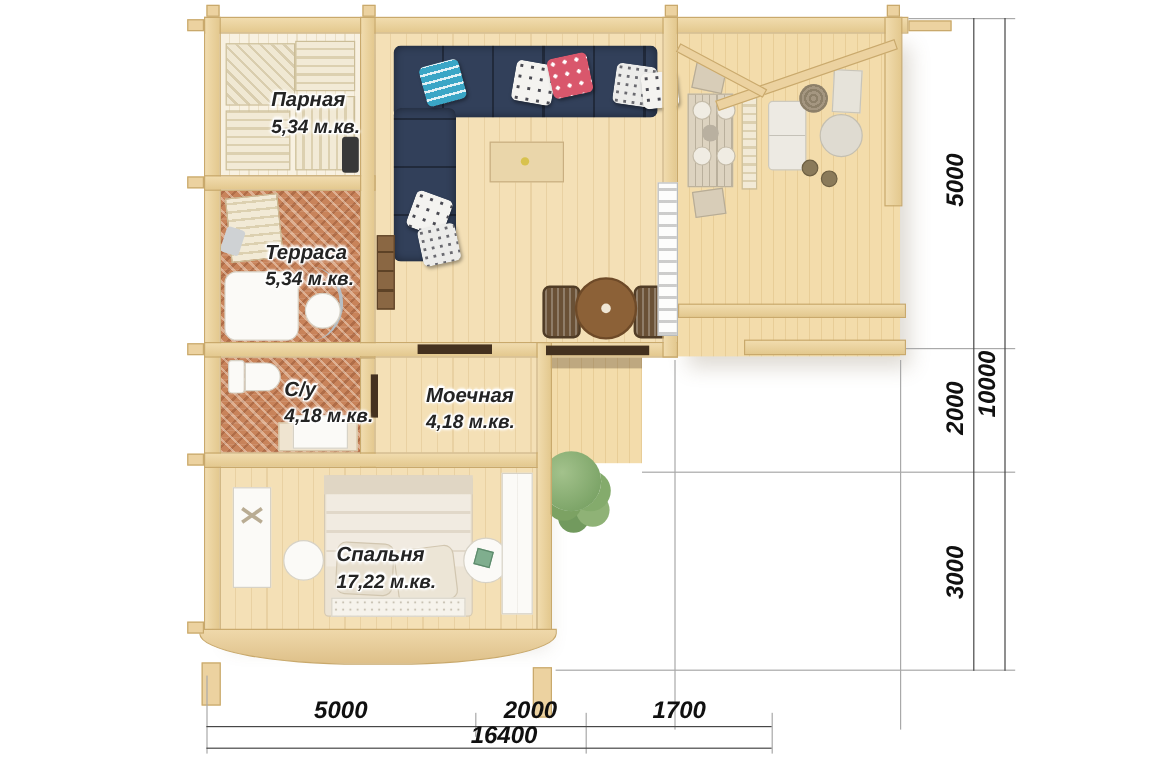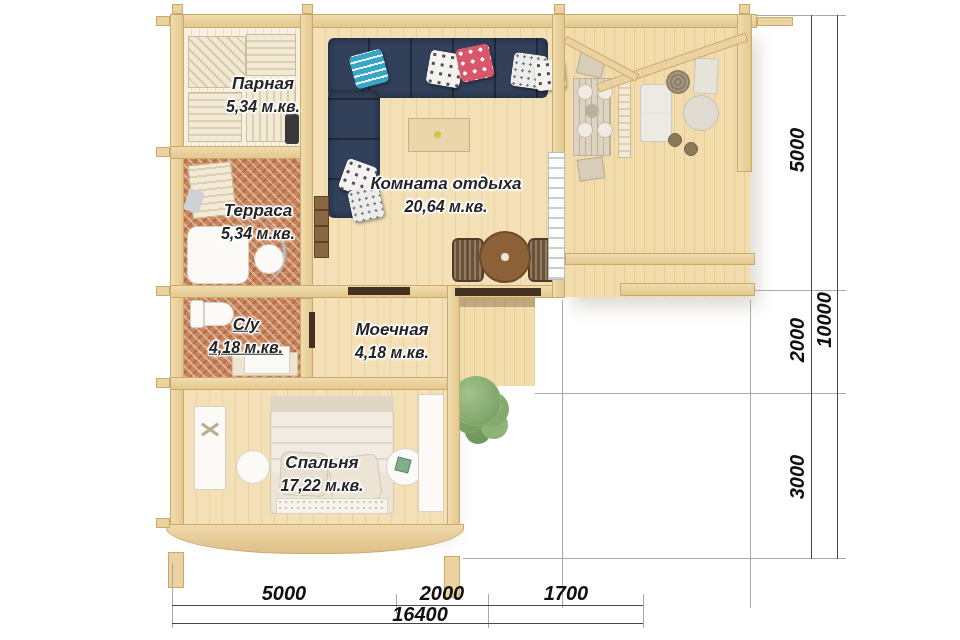--- a/index.html
+++ b/index.html
@@ -41,21 +41,21 @@
   .wicker{background:#6a5136;background-image:repeating-linear-gradient(90deg,rgba(255,255,255,.25) 0 2px,transparent 2px 5px);border:2px solid #503c26;border-radius:6px;}
 
   
   .dline{position:absolute;background:#474747;}
   .eline{position:absolute;background:#a9a9a9;}
   .dim-text{position:absolute;font:italic 700 20px "Liberation Sans",sans-serif;color:#101010;
             transform:translate(-50%,-50%);white-space:nowrap;}
   .dim-text.rot{transform:translate(-50%,-50%) rotate(-90deg);}
 
   
-  .room-label{position:absolute;transform:translate(-50%,-50%);text-align:center;z-index:60;
+  .room-label{position:absolute;transform:translate(-50%,-50%);z-index:60;
       font:italic 700 17px "Liberation Sans",sans-serif;color:#242424;line-height:1.35;white-space:nowrap;
       text-shadow:-1px -1px 0 #fff,1px -1px 0 #fff,-1px 1px 0 #fff,1px 1px 0 #fff,
                   -2px 0 2px #fff,2px 0 2px #fff,0 2px 2px #fff,0 -2px 2px #fff;}
   .room-label .rname,.room-label .rarea{display:block;}
   .room-label .rarea{font-size:16px;}
 
   .lintel{position:absolute;background:#44311f;}
   .door-glass{position:absolute;background:#fdfdfc;border:1px solid #b9bcbe;
       background-image:repeating-linear-gradient(0deg,rgba(60,60,60,.25) 0 2px,transparent 2px 10px);}
   .window-frame{position:absolute;background:#8a6743;border:1px solid #5d4226;
@@ -207,25 +207,21 @@
   <div class="dim-text" style="left:420px;top:614px;">16400</div>
 
   <div class="room-label" style="left:263px;top:95px;">
     <span class="rname">Парная</span>
     <span class="rarea">5,34 м.кв.</span>
   </div>
   <div class="room-label" style="left:258px;top:222px;">
     <span class="rname">Терраса</span>
     <span class="rarea">5,34 м.кв.</span>
   </div>
-  <div class="room-label" style="left:446px;top:195px;">
-    <span class="rname">Комната отдыха</span>
-    <span class="rarea">20,64 м.кв.</span>
-  </div>
-  <div class="room-label" style="left:246px;top:336px;text-decoration:underline;">
+  <div class="room-label" style="left:274px;top:336px;">
     <span class="rname">С/у</span>
     <span class="rarea">4,18 м.кв.</span>
   </div>
   <div class="room-label" style="left:392px;top:341px;">
     <span class="rname">Моечная</span>
     <span class="rarea">4,18 м.кв.</span>
   </div>
   <div class="room-label" style="left:322px;top:474px;">
     <span class="rname">Спальня</span>
     <span class="rarea">17,22 м.кв.</span>

